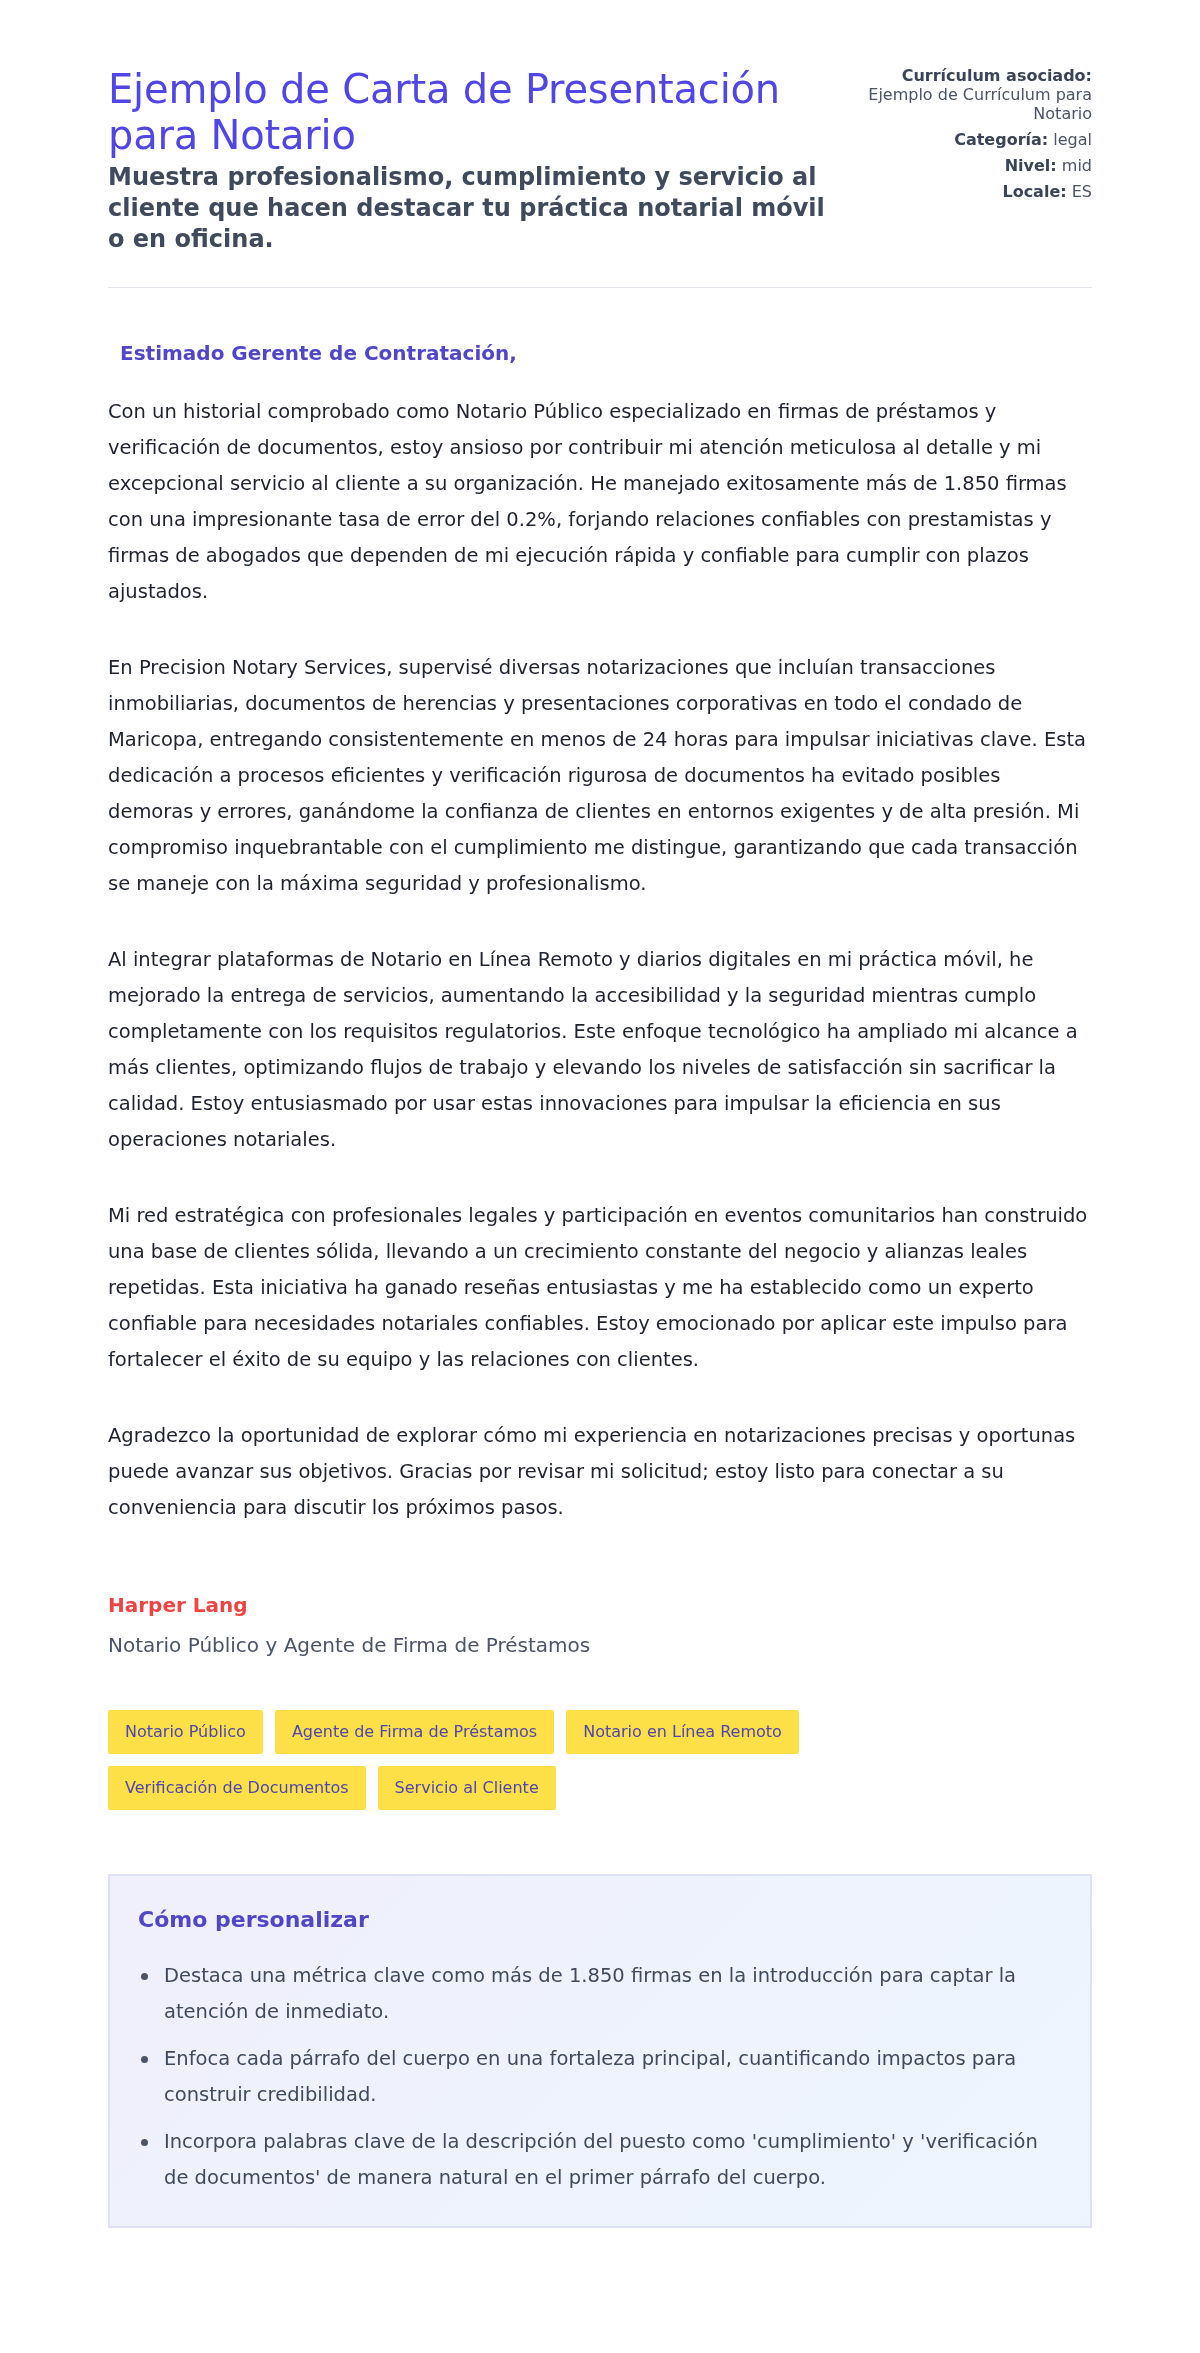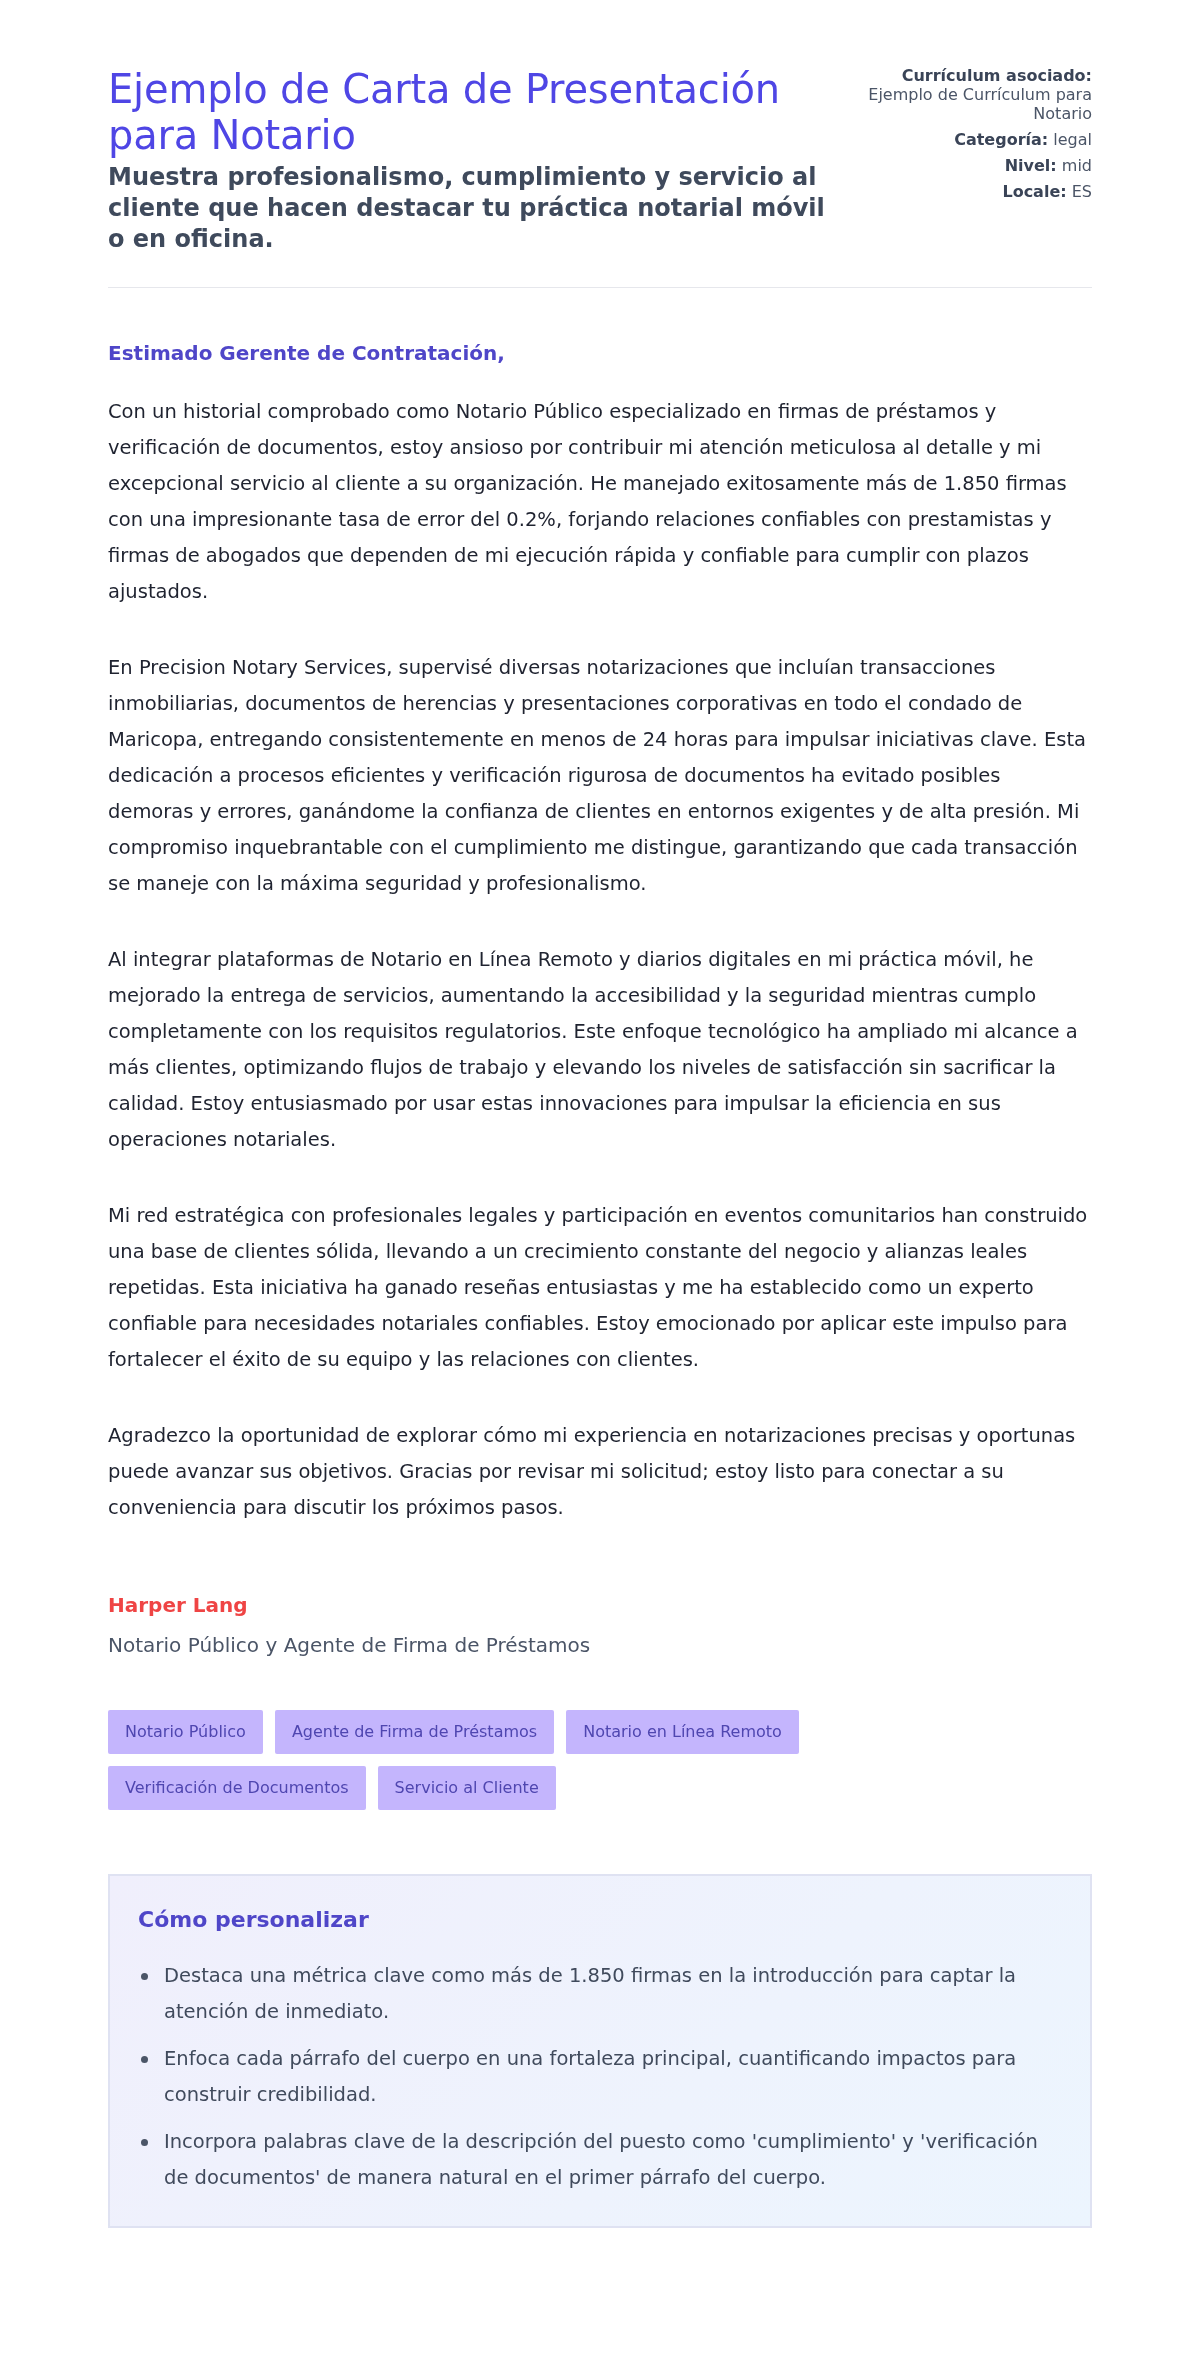--- a/index.html
+++ b/index.html
@@ -46,20 +46,21 @@
     }
     .meta-row { margin-bottom: 7px; }
     .meta-row.first { margin-bottom: 7px; }
     .meta-label { font-weight: bold; color: #3a4457; }
     .salutation {
       margin-top: 52px;
       font-size: 20px;
       font-weight: bold;
       color: #4f46c8;
       line-height: 26px;
+      margin-left: 12px;
     }
     .body-text {
       margin-top: 28px;
       font-size: 19.5px;
       line-height: 36px;
       color: #1f2330;
     }
     .body-text p { margin-bottom: 40px; }
     .body-text p:last-child { margin-bottom: 0; }
     .signature { margin-top: 66px; }
@@ -76,21 +77,21 @@
       line-height: 26px;
     }
     .tags {
       margin-top: 52px;
       display: flex;
       flex-wrap: wrap;
       gap: 12px 12px;
       width: 760px;
     }
     .tag {
-      background: #c4b5fd;
+      background: #fde047;
       color: #4f46b0;
       font-size: 16px;
       line-height: 20px;
       padding: 12px 17px;
       border-radius: 2px;
     }
     .tip-box {
       margin-top: 64px;
       border: 2px solid #dfe2f2;
       background: linear-gradient(135deg, #f0effc 0%, #eef3fd 60%, #ecf5fe 100%);

